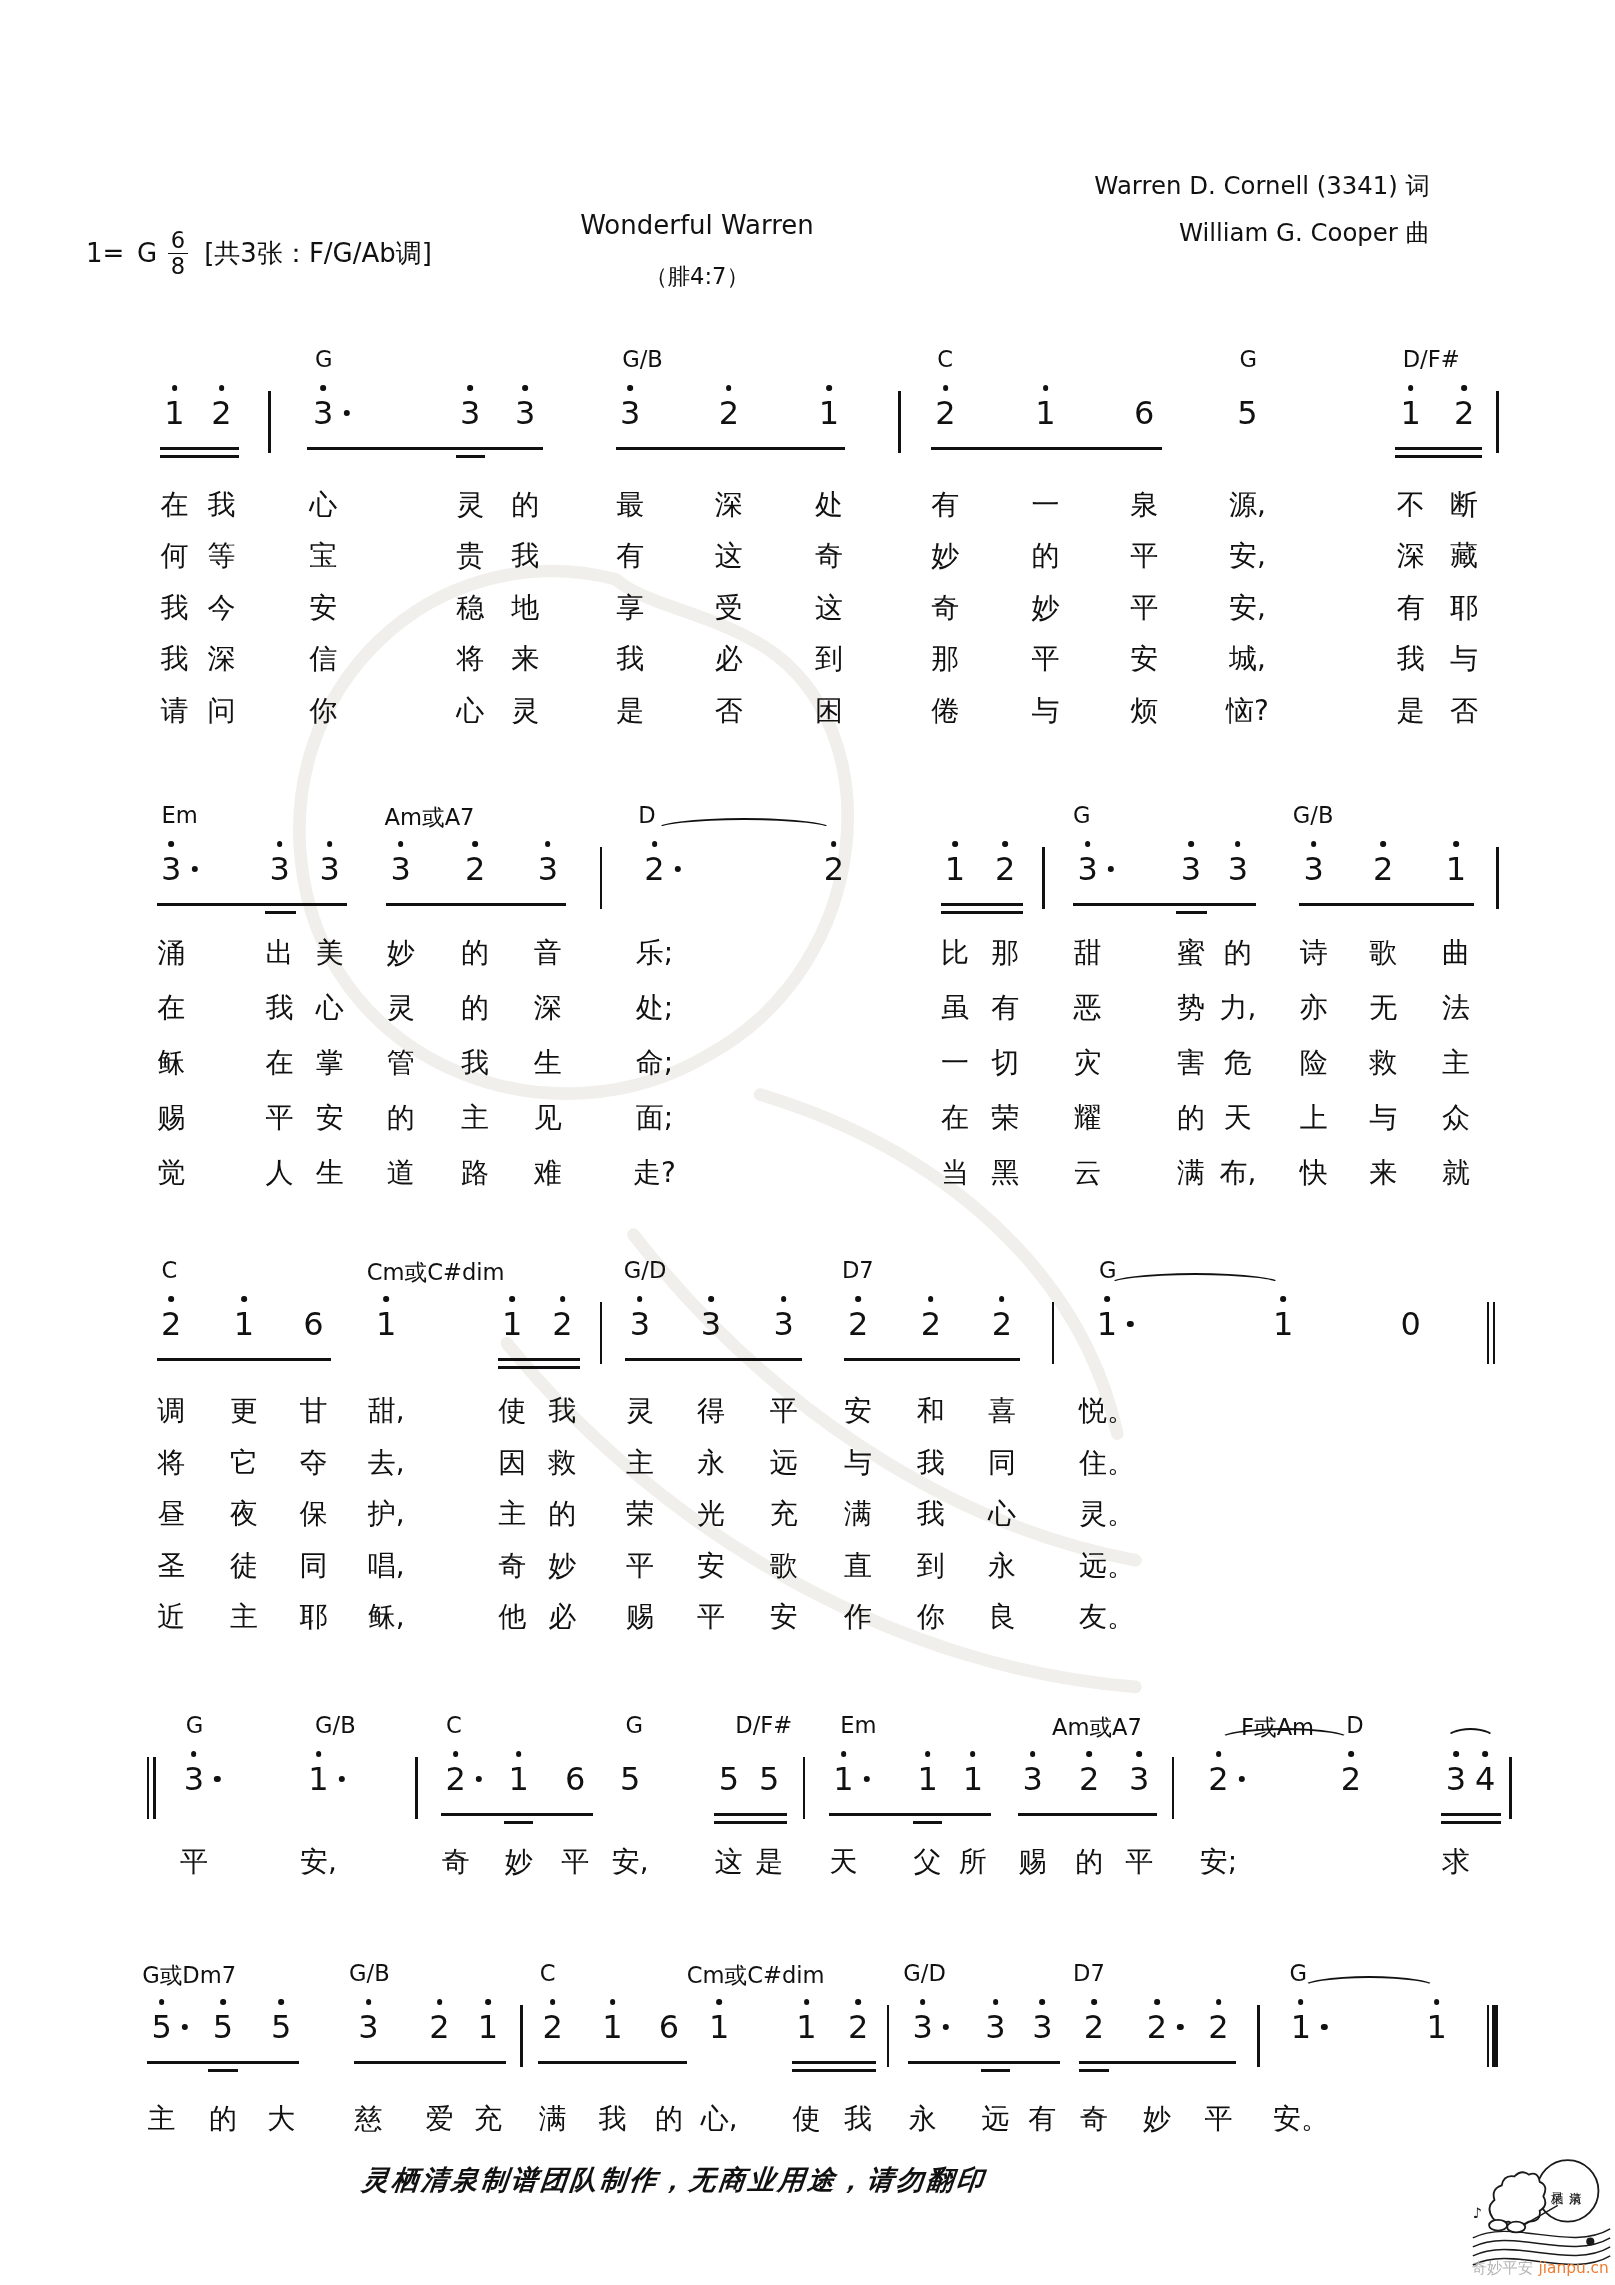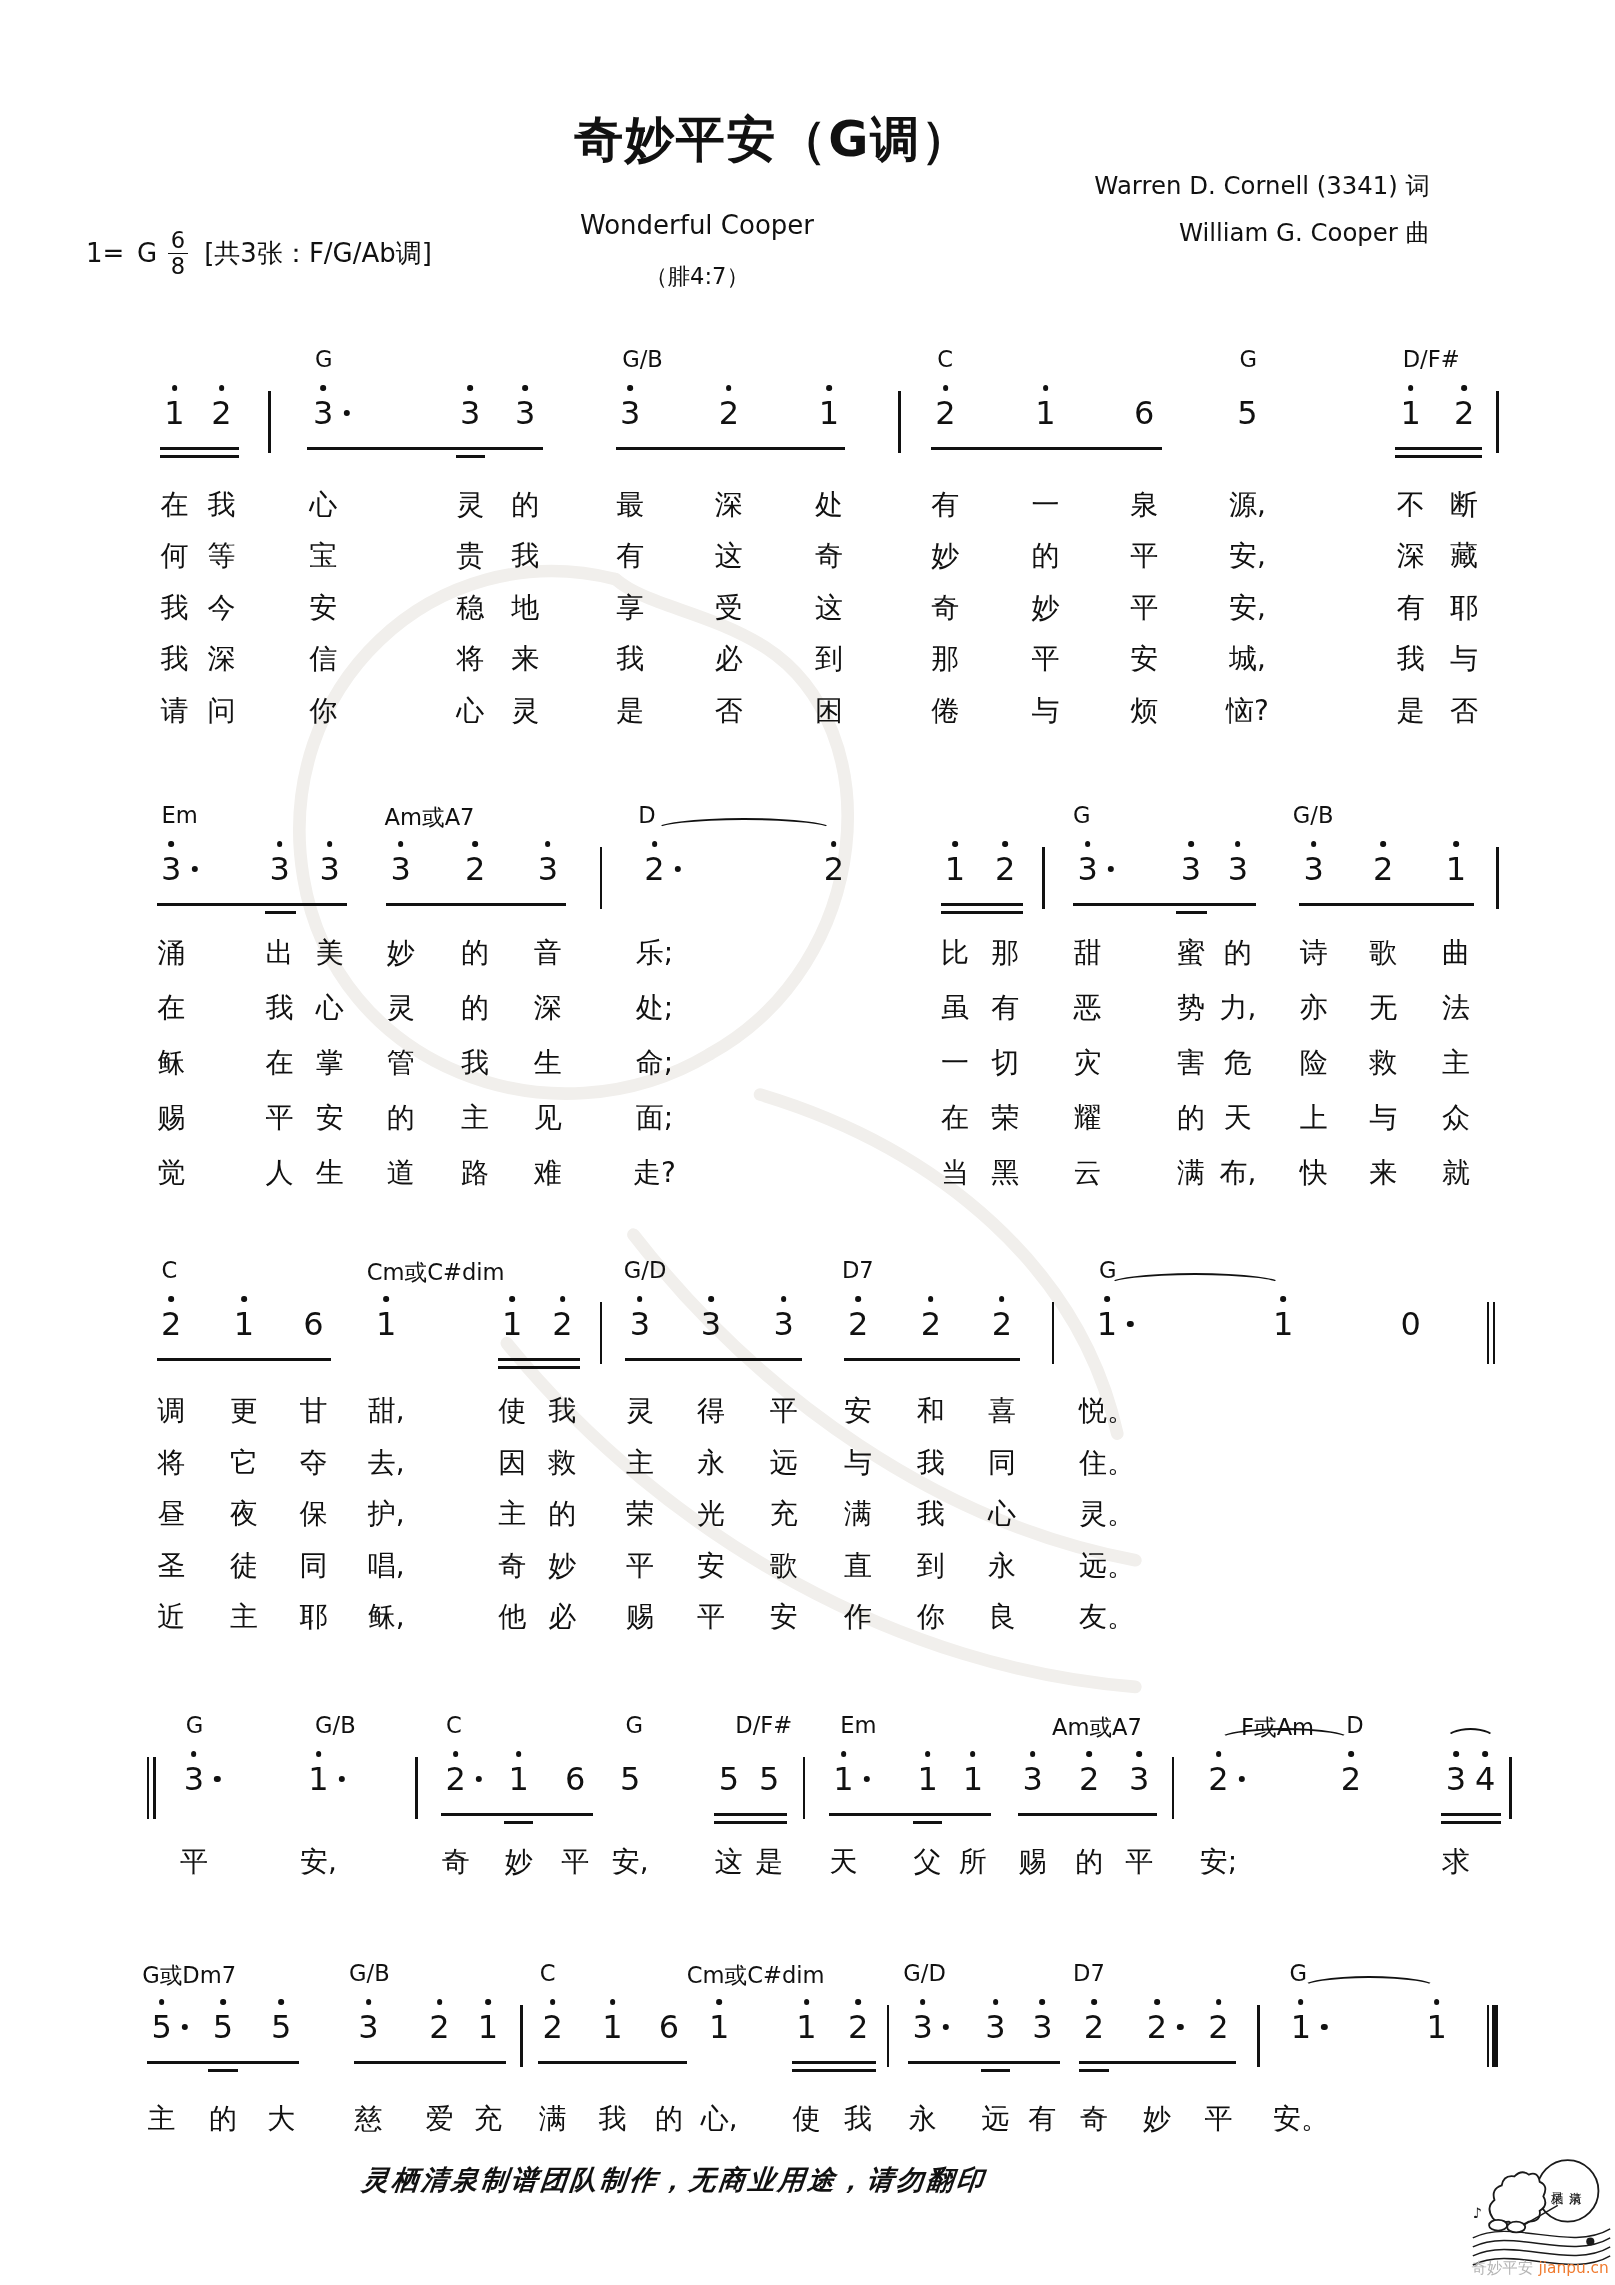--- a/index.html
+++ b/index.html
@@ -51,23 +51,22 @@
   <svg id="watermark" width="1040" height="1285" viewBox="0 0 1150 1420">
     <g fill="none" stroke="#f1efec" stroke-width="14" stroke-linecap="round">
       <path d="M 540 140 C 340 90, 160 260, 195 470 C 230 680, 470 770, 645 665"></path>
       <path d="M 645 665 C 825 565, 845 305, 705 215 C 640 175, 575 170, 540 140"></path>
       <path d="M 700 710 C 900 770, 1055 905, 1095 1085"></path>
       <path d="M 560 865 C 700 1045, 900 1185, 1115 1225"></path>
       <path d="M 420 985 C 600 1205, 860 1345, 1115 1365"></path>
     </g>
   </svg>
 
-  <div class="title">奇妙平安（G调）</div>
   <div class="credit-words">Warren D. Cornell (3341) 词</div>
-  <div class="subtitle">Wonderful Cooper</div>
+  <div class="subtitle">Wonderful Warren</div>
   <div class="credit-music">William G. Cooper 曲</div>
   <div class="scripture">（腓4:7）</div>
 
   <div class="keyline">
     <span class="kp">1=</span>
     <span class="kk">G</span>
     <span class="meter">
       <span class="mt">6</span>
       <span class="mb">8</span>
     </span>

